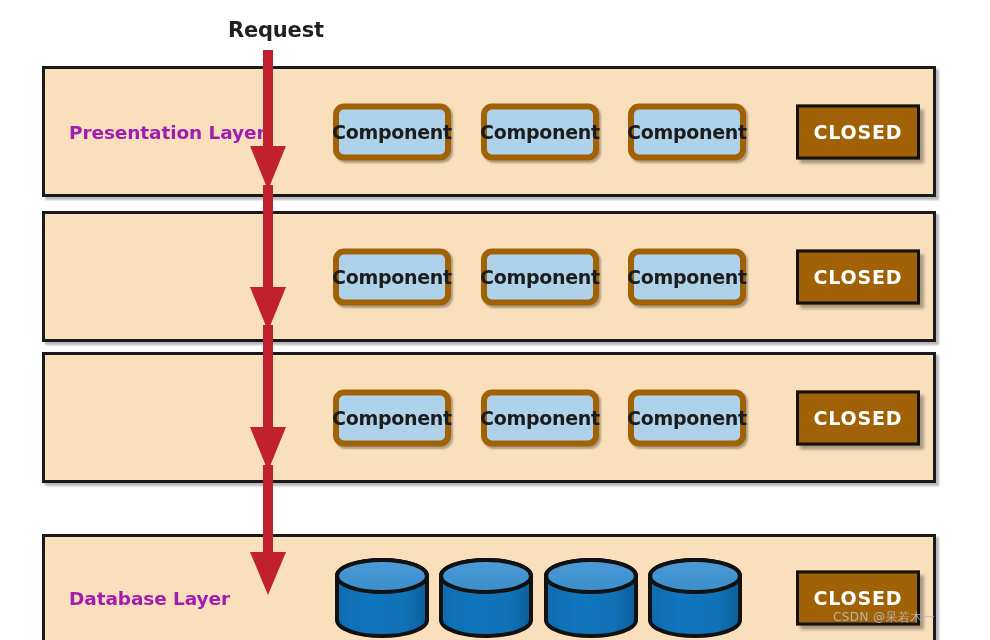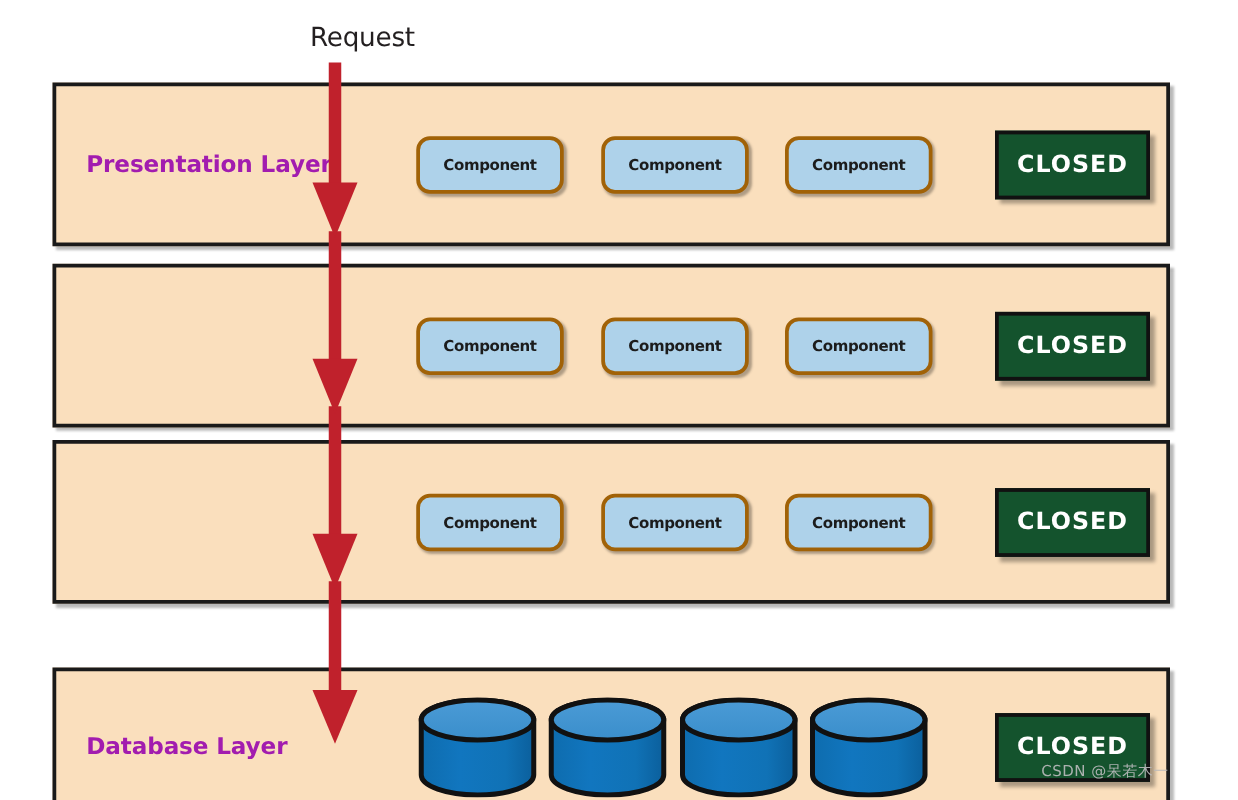--- a/index.html
+++ b/index.html
@@ -21,25 +21,24 @@
     width: 990px;
     height: 640px;
   }
 
   
   .request-label {
     position: absolute;
     left: 228px;
     top: 18px;
     font-size: 21px;
-    font-weight: 400;
+    font-weight: 700;
     color: #231f20;
     letter-spacing: -0.2px;
     white-space: nowrap;
-    margin-left: 20px;
   }
 
   
   .arrow-svg {
     position: absolute;
     left: 248px;
     top: 50px;
     width: 40px;
     height: 545px;
     overflow: visible;
@@ -72,47 +71,47 @@
     letter-spacing: -0.1px;
     white-space: nowrap;
   }
 
   
   .component {
     position: absolute;
     top: 50%;
     transform: translateY(-50%);
     width: 118px;
-    height: 46px;
+    height: 57px;
     background: #aed2ea;
-    border: 3px solid #a16207;
+    border: 6px solid #a16207;
     border-radius: 11px;
     box-sizing: border-box;
     box-shadow: 2px 2px 2px rgba(0,0,0,0.30);
     display: flex;
     align-items: center;
     justify-content: center;
-    font-size: 12px;
+    font-size: 19px;
     font-weight: 600;
     color: #1c1c1c;
     letter-spacing: -0.3px;
   }
   .comp-0 { left: 288px; }
   .comp-1 { left: 436px; }
   .comp-2 { left: 583px; }
 
   
   .closed {
     position: absolute;
     left: 751px;
     top: 50%;
     transform: translateY(-50%);
     width: 124px;
     height: 55px;
-    background: #14532d;
+    background: #a16207;
     border: 3px solid #111111;
     box-sizing: border-box;
     box-shadow: 4px 4px 3px rgba(0,0,0,0.32);
     display: flex;
     align-items: center;
     justify-content: center;
     font-size: 19px;
     font-weight: 700;
     color: #ffffff;
     letter-spacing: 0.8px;

